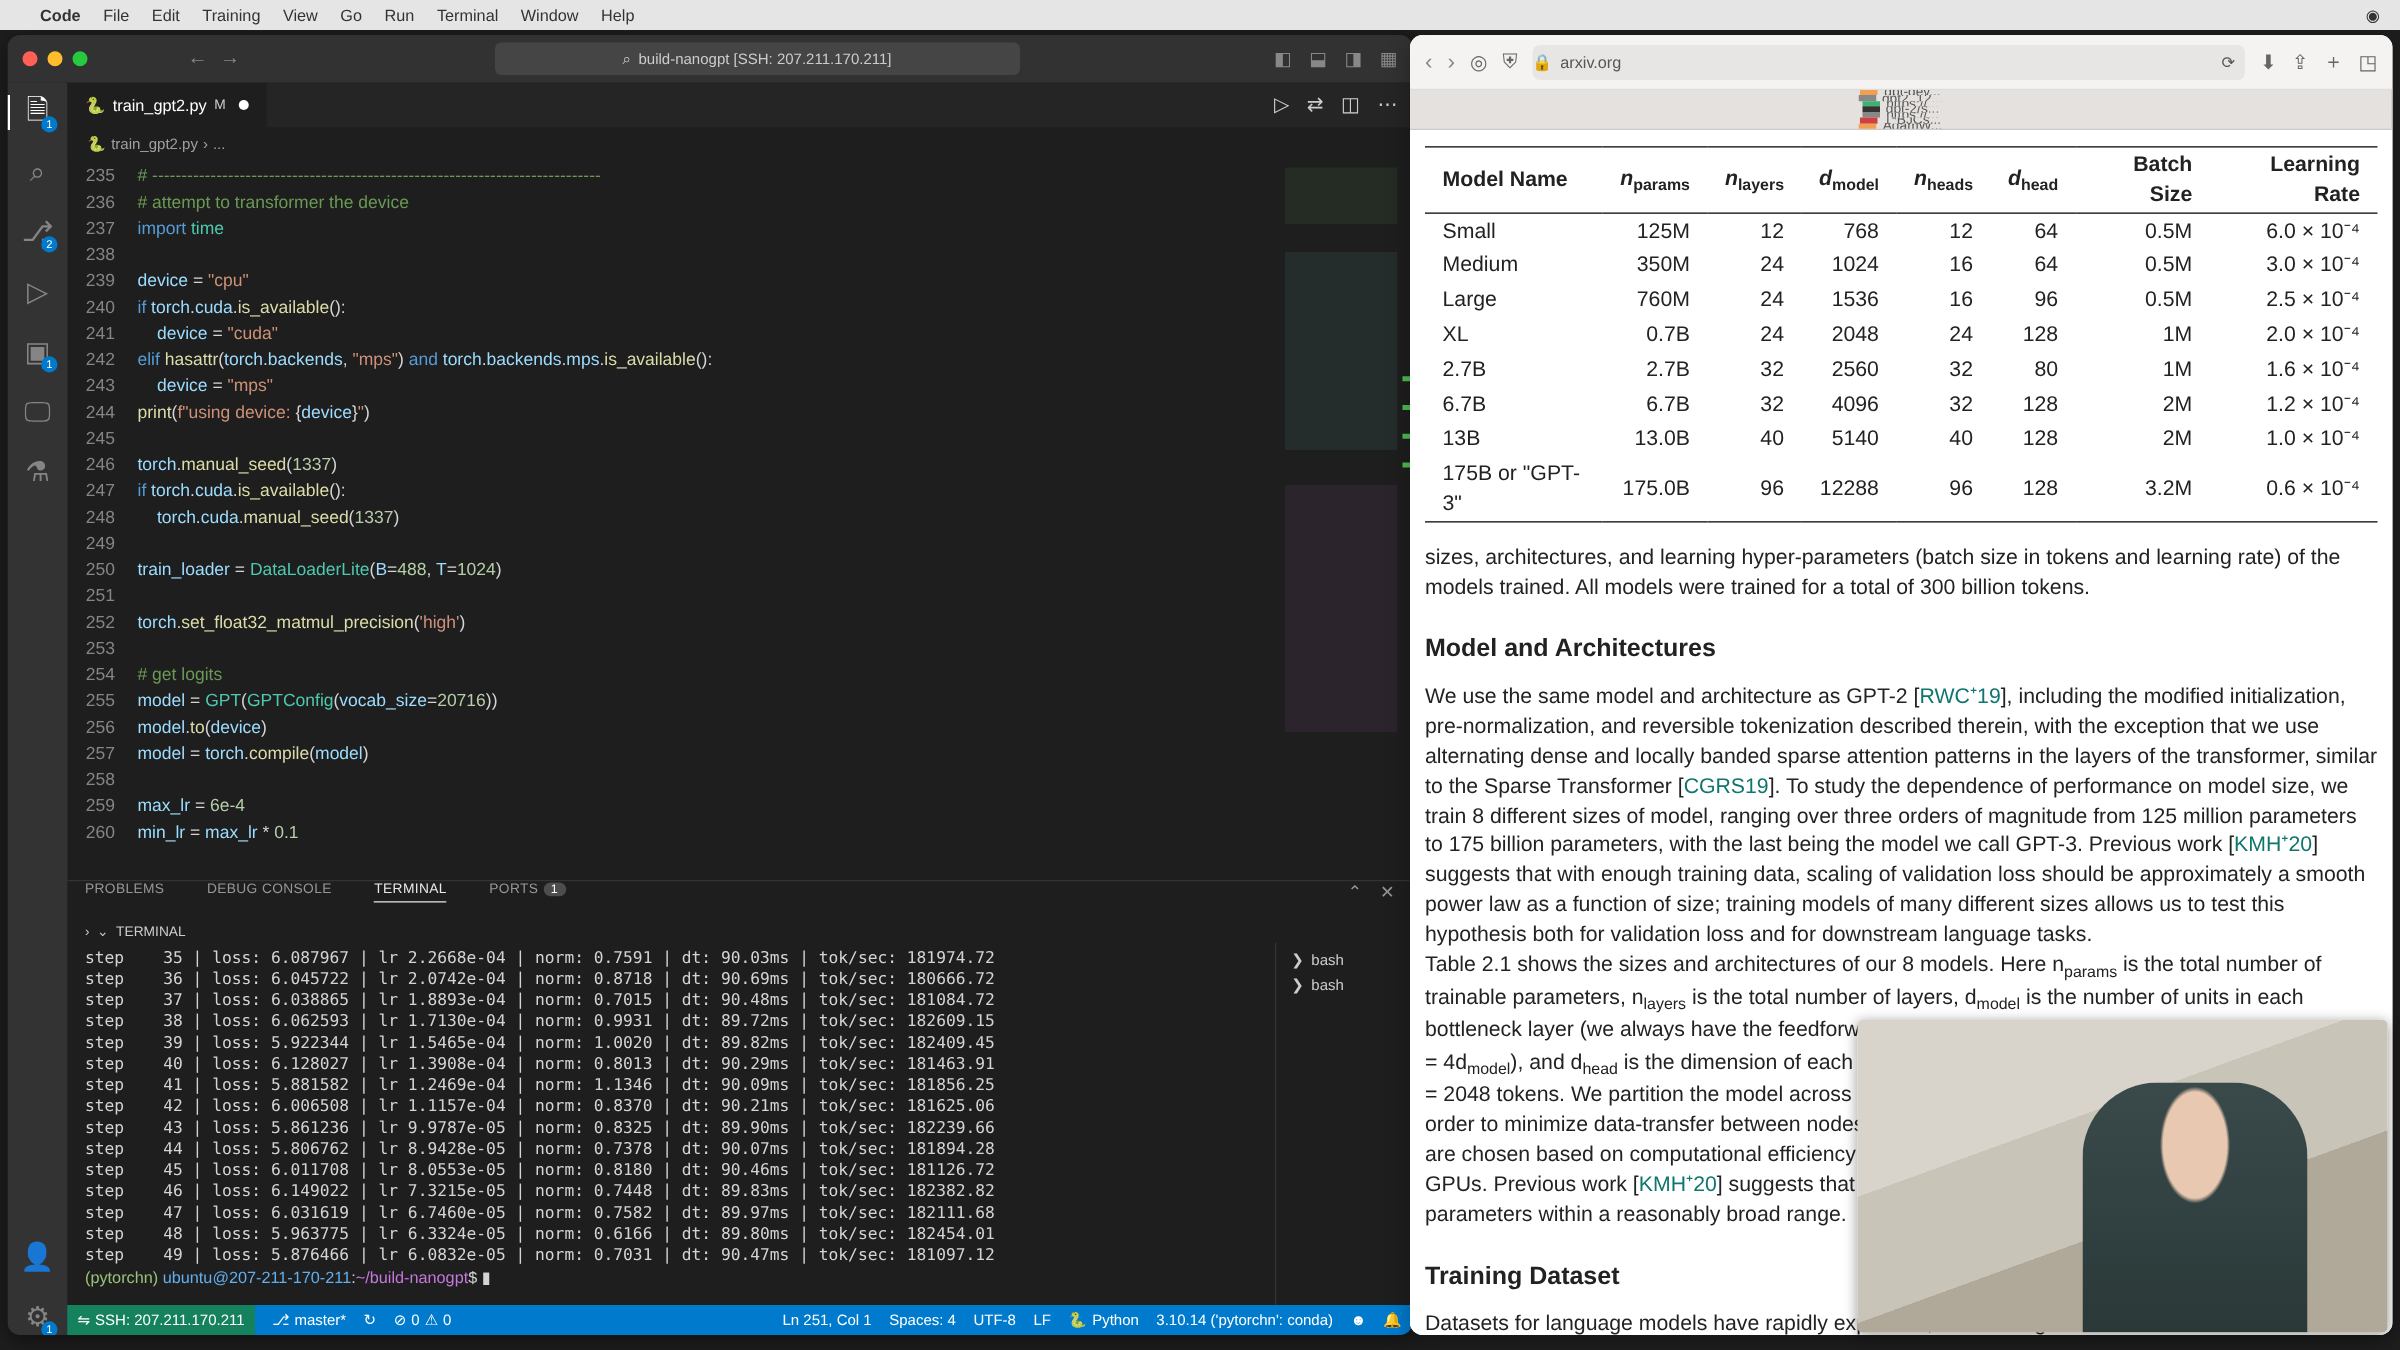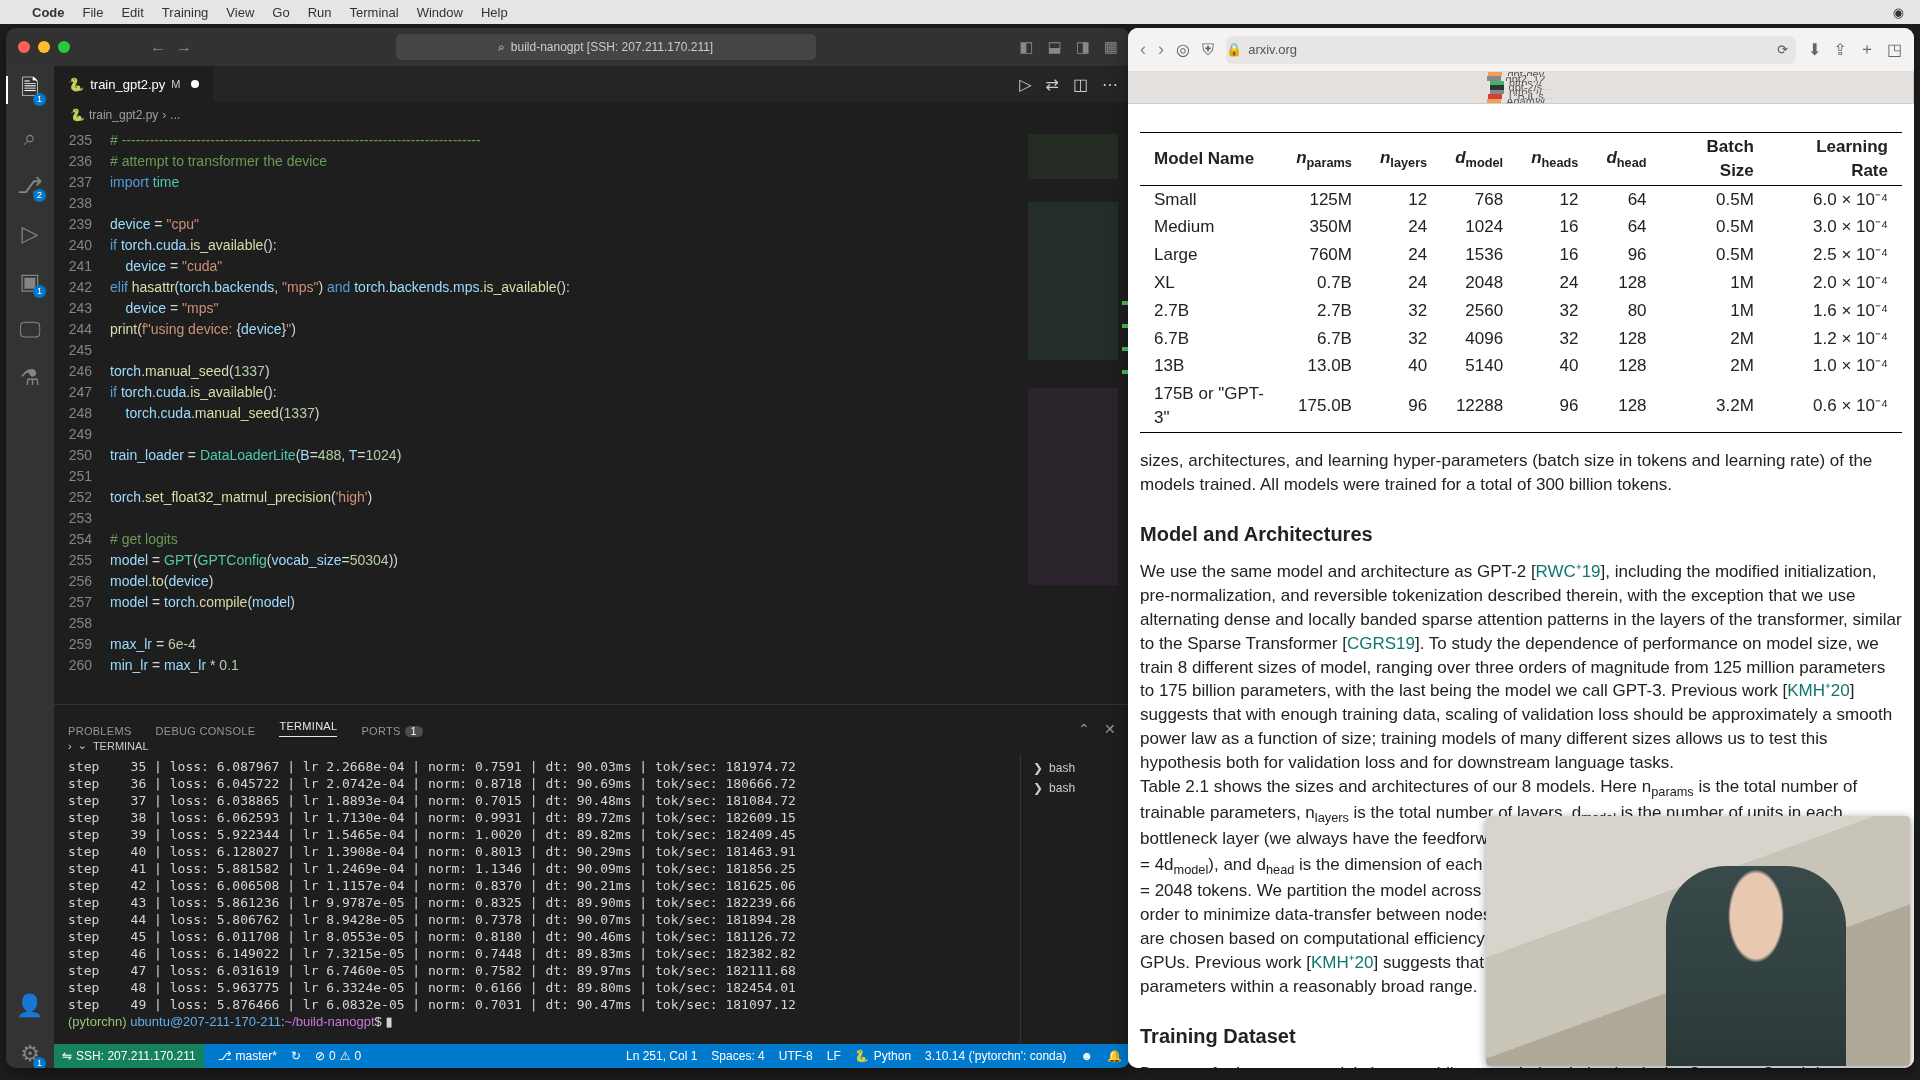--- a/index.html
+++ b/index.html
@@ -47,21 +47,21 @@
 .code div { height: 21px; line-height: 21px; white-space: pre; }
 .minimap { width: 110px; background: #1e1e1e; position: relative; }
 .minimap-content { position: absolute; top: 6px; left: 8px; right: 12px; bottom: 6px; background: linear-gradient(#2a3a2a 0 8%, #1e1e1e 8% 12%, #2a3a3a 12% 40%, #1e1e1e 40% 45%, #3a2a3a 45% 80%, #1e1e1e 80% 100%); opacity: 0.5; }
 .minimap-scroll { position: absolute; right: 0; width: 12px; top: 0; bottom: 0; background: #1e1e1e; }
 .minimap-scroll .marker { position: absolute; right: 2px; width: 6px; height: 4px; background: #4ec04e; }
 
 .c-cm { color: #6A9955; } .c-kw { color: #569cd6; } .c-fn { color: #dcdcaa; } .c-str { color: #ce9178; }
 .c-num { color: #b5cea8; } .c-cls { color: #4ec9b0; } .c-var { color: #9cdcfe; }
 
 .panel { height: 340px; background: #1e1e1e; border-top: 1px solid #333; display: flex; flex-direction: column; }
-.panel-tabs { height: 32px; display: flex; align-items: flex-end; padding: 0 14px; gap: 24px; font-size: 11px; color: #969696; }
+.panel-tabs { height: 32px; display: flex; align-items: flex-start; padding: 0 14px; gap: 34px; font-size: 11px; color: #969696; }
 .panel-tabs span { cursor: pointer; letter-spacing: 0.3px; }
 .panel-tabs span.active { color: #e7e7e7; border-bottom: 1px solid #e7e7e7; padding-bottom: 4px; }
 .panel-tabs .pill { background: #4d4d4d; border-radius: 9px; padding: 0 6px; font-size: 10px; color: #fff; margin-left: 4px; }
 .panel-tabs .right { margin-left: auto; display: flex; gap: 14px; font-size: 14px; }
 .terminal-header { padding: 2px 14px; font-size: 11px; color: #ccc; display: flex; align-items: center; gap: 6px; }
 .terminal-body { flex: 1; display: flex; }
 .terminal-output { flex: 1; font-family: 'Menlo', monospace; font-size: 13px; color: #d4d4d4; padding: 4px 14px; line-height: 17px; white-space: pre; overflow: hidden; }
 .terminal-sidebar { width: 110px; border-left: 1px solid #333; padding: 4px 8px; font-size: 12px; color: #ccc; }
 .terminal-sidebar div { padding: 3px 4px; display: flex; align-items: center; gap: 6px; }
 .prompt-env { color: #98c379; } .prompt-host { color: #61afef; } .prompt-path { color: #c678dd; }
@@ -73,21 +73,21 @@
 
 
 .safari { position: absolute; top: 28px; left: 1128px; right: 6px; height: 1040px; background: #fff; border-radius: 10px; overflow: hidden; display: flex; flex-direction: column; box-shadow: 0 4px 20px rgba(0,0,0,0.3); }
 .safari-toolbar { height: 44px; background: #f4f3f2; border-bottom: 1px solid #ddd; display: flex; align-items: center; padding: 0 12px; gap: 12px; }
 .safari-toolbar .nav { color: #888; font-size: 18px; }
 .safari-url { flex: 1; height: 28px; background: #e7e6e5; border-radius: 6px; display: flex; align-items: center; justify-content: center; color: #555; font-size: 13px; gap: 6px; }
 .safari-toolbar .action { color: #666; font-size: 16px; }
 .safari-tabbar { height: 32px; background: #e4e1de; display: flex; border-bottom: 1px solid #ccc; flex-direction: column; }
 .safari-tab { flex: 1; border-right: 1px solid #ccc; display: flex; align-items: center; justify-content: center; gap: 5px; font-size: 11px; color: #555; padding: 0 4px; overflow: hidden; cursor: pointer; }
 .safari-tab .favicon { width: 14px; height: 14px; border-radius: 3px; flex-shrink: 0; }
-.safari-content { flex: 1; background: #fff; padding: 28px 0 0 0; overflow: hidden; position: relative; font-family: 'Times New Roman', serif; }
+.safari-content { flex: 1; background: #fff; padding: 13px 0 0 0; overflow: hidden; position: relative; font-family: 'Times New Roman', serif; }
 .paper { padding: 0 12px; color: #222; font-size: 17px; line-height: 1.4; }
 .paper table { border-collapse: collapse; margin-bottom: 16px; font-size: 17px; }
 .paper th, .paper td { padding: 2px 14px; text-align: right; }
 .paper th:first-child, .paper td:first-child { text-align: left; }
 .paper thead tr { border-top: 1.5px solid #000; border-bottom: 1px solid #000; }
 .paper tbody tr:last-child td { border-bottom: 1.5px solid #000; }
 .paper .sub { font-size: 0.75em; vertical-align: sub; }
 .paper h3 { font-size: 20px; font-weight: bold; margin: 24px 0 12px; }
 .paper a { color: #0f766e; }
 
@@ -216,21 +216,21 @@
             <div></div>
             <div><span class="c-var">torch</span>.<span class="c-fn">manual_seed</span>(<span class="c-num">1337</span>)</div>
             <div><span class="c-kw">if</span> <span class="c-var">torch</span>.<span class="c-var">cuda</span>.<span class="c-fn">is_available</span>():</div>
             <div>    <span class="c-var">torch</span>.<span class="c-var">cuda</span>.<span class="c-fn">manual_seed</span>(<span class="c-num">1337</span>)</div>
             <div></div>
             <div><span class="c-var">train_loader</span> = <span class="c-cls">DataLoaderLite</span>(<span class="c-var">B</span>=<span class="c-num">488</span>, <span class="c-var">T</span>=<span class="c-num">1024</span>)</div>
             <div></div>
             <div><span class="c-var">torch</span>.<span class="c-fn">set_float32_matmul_precision</span>(<span class="c-str">'high'</span>)</div>
             <div></div>
             <div><span class="c-cm"># get logits</span></div>
-            <div><span class="c-var">model</span> = <span class="c-cls">GPT</span>(<span class="c-cls">GPTConfig</span>(<span class="c-var">vocab_size</span>=<span class="c-num">50304</span>))</div>
+            <div><span class="c-var">model</span> = <span class="c-cls">GPT</span>(<span class="c-cls">GPTConfig</span>(<span class="c-var">vocab_size</span>=<span class="c-num">20716</span>))</div>
             <div><span class="c-var">model</span>.<span class="c-fn">to</span>(<span class="c-var">device</span>)</div>
             <div><span class="c-var">model</span> = <span class="c-var">torch</span>.<span class="c-fn">compile</span>(<span class="c-var">model</span>)</div>
             <div></div>
             <div><span class="c-var">max_lr</span> = <span class="c-num">6e-4</span></div>
             <div><span class="c-var">min_lr</span> = <span class="c-var">max_lr</span> * <span class="c-num">0.1</span></div>
           </div>
         <div class="minimap">
           <div class="minimap-content"></div>
           <div class="minimap-scroll">
             <div class="marker" style="top:30%"></div>

